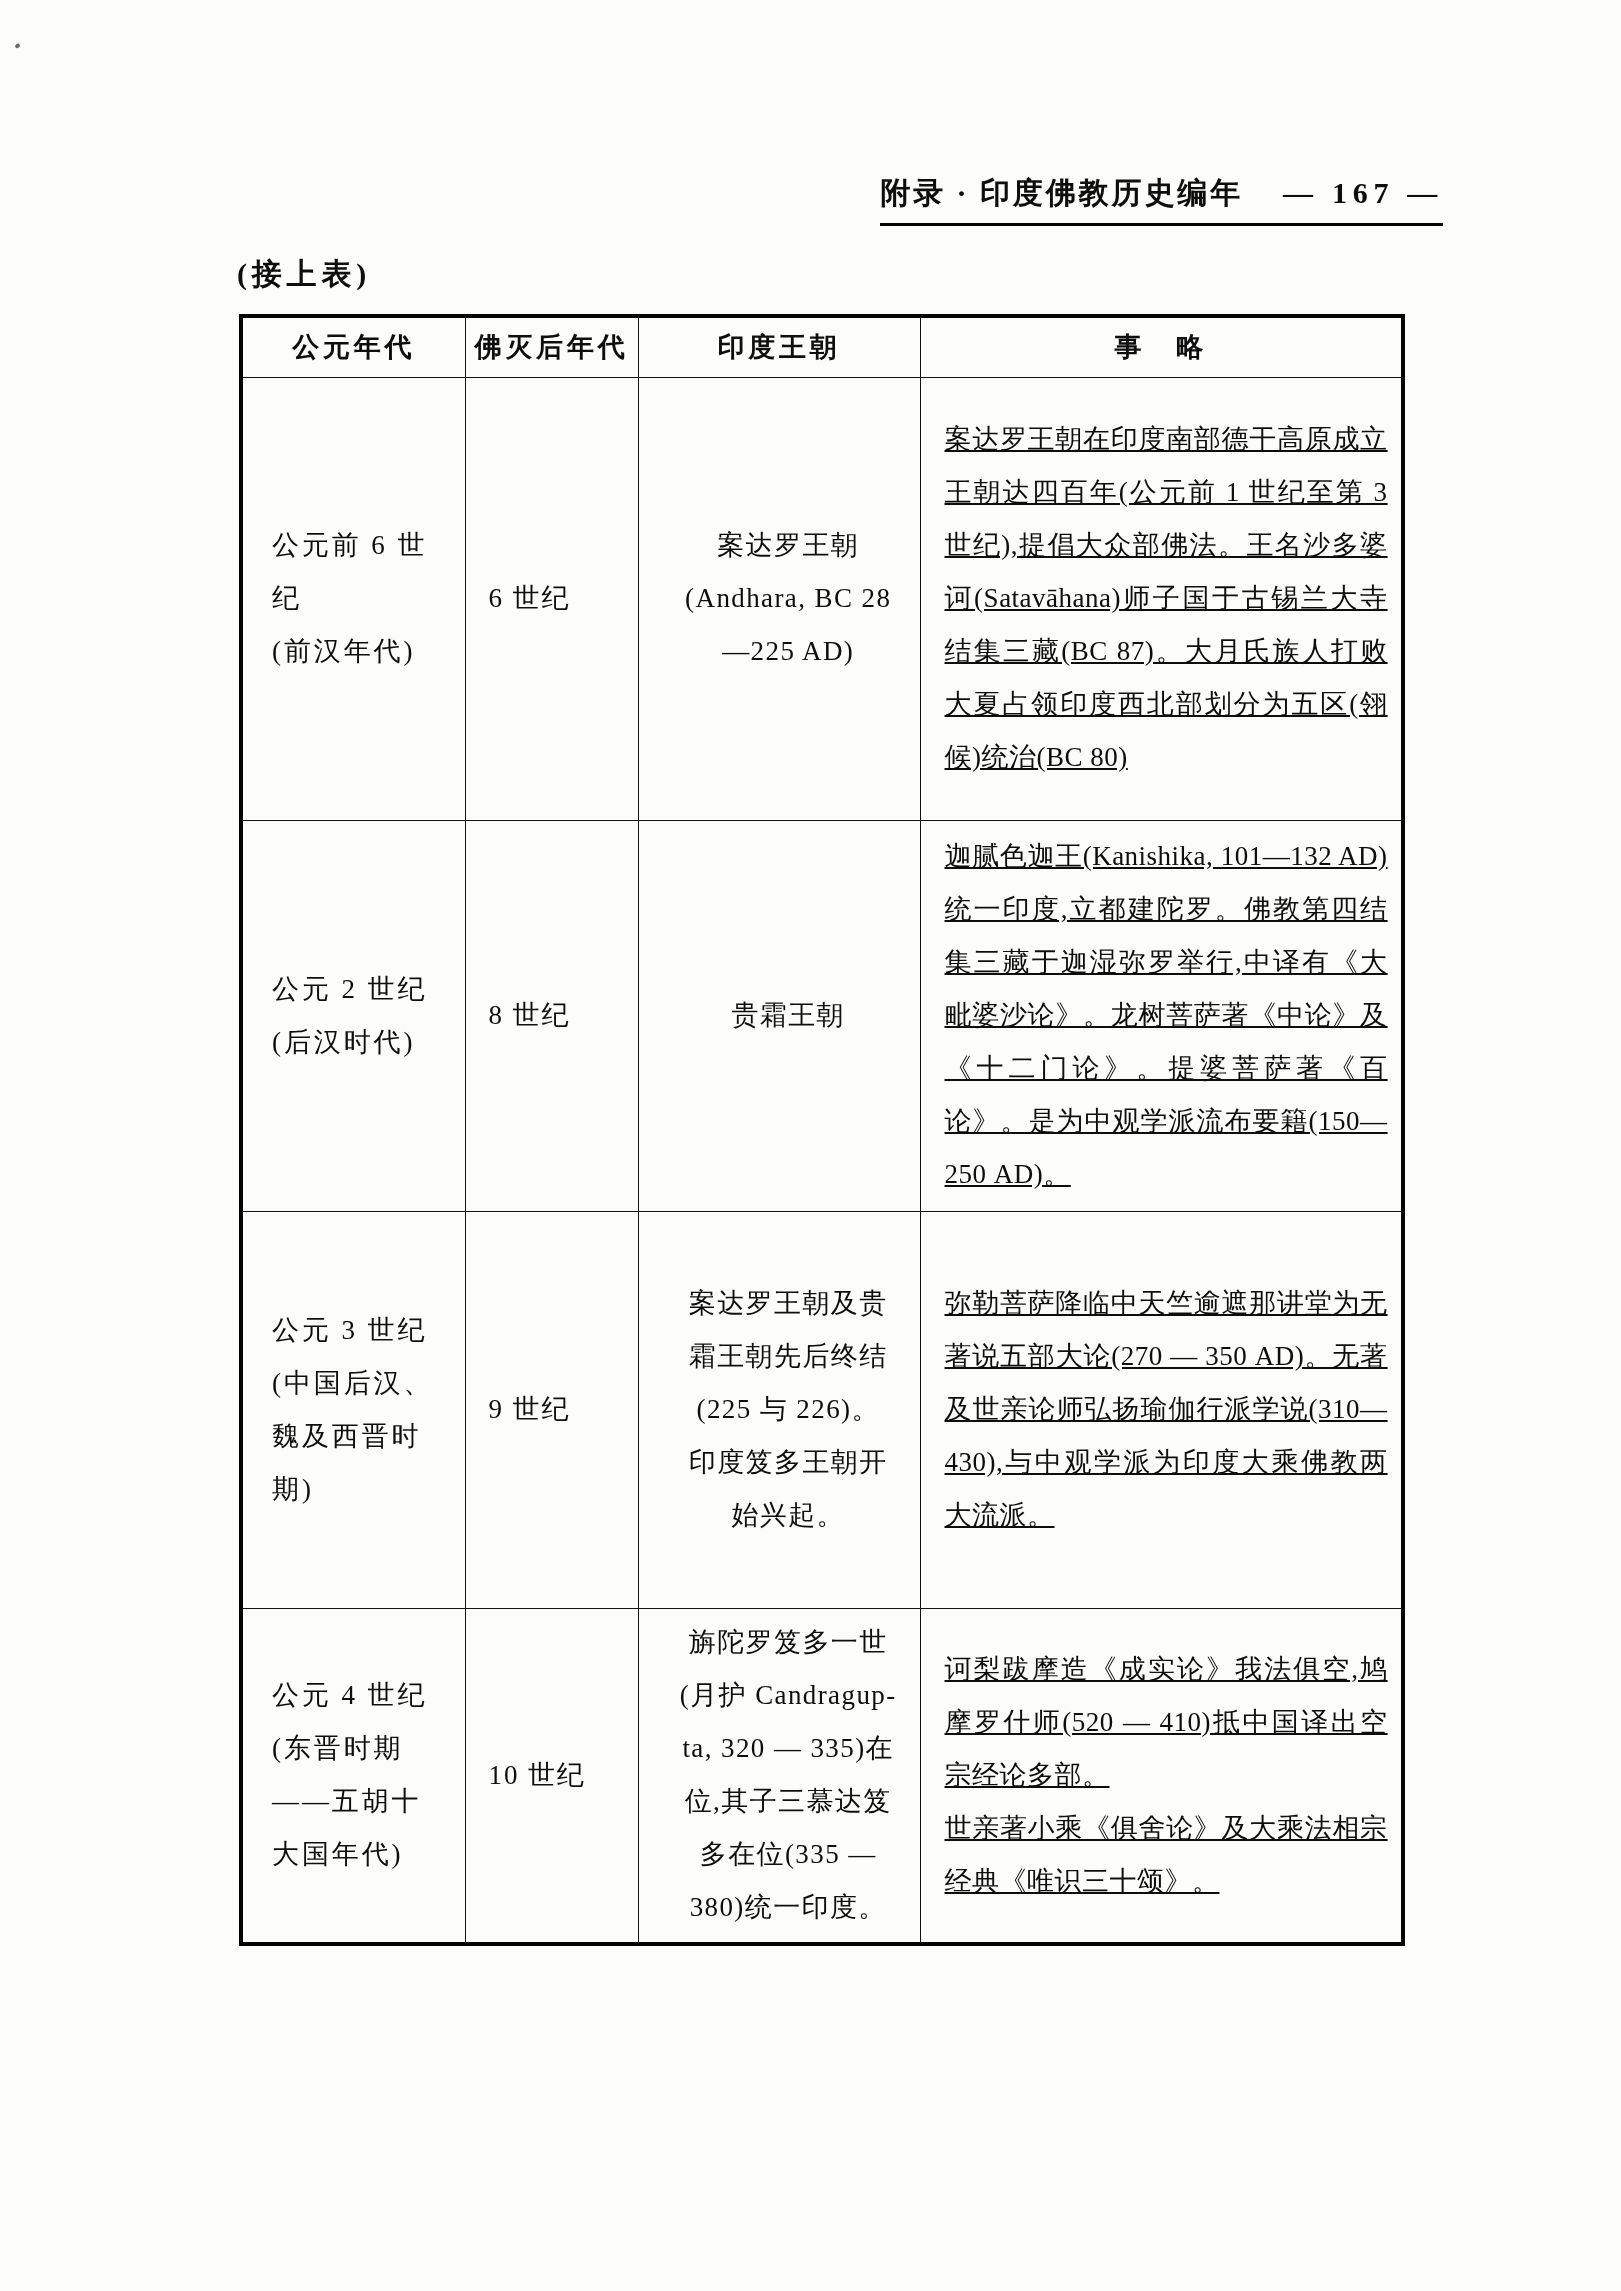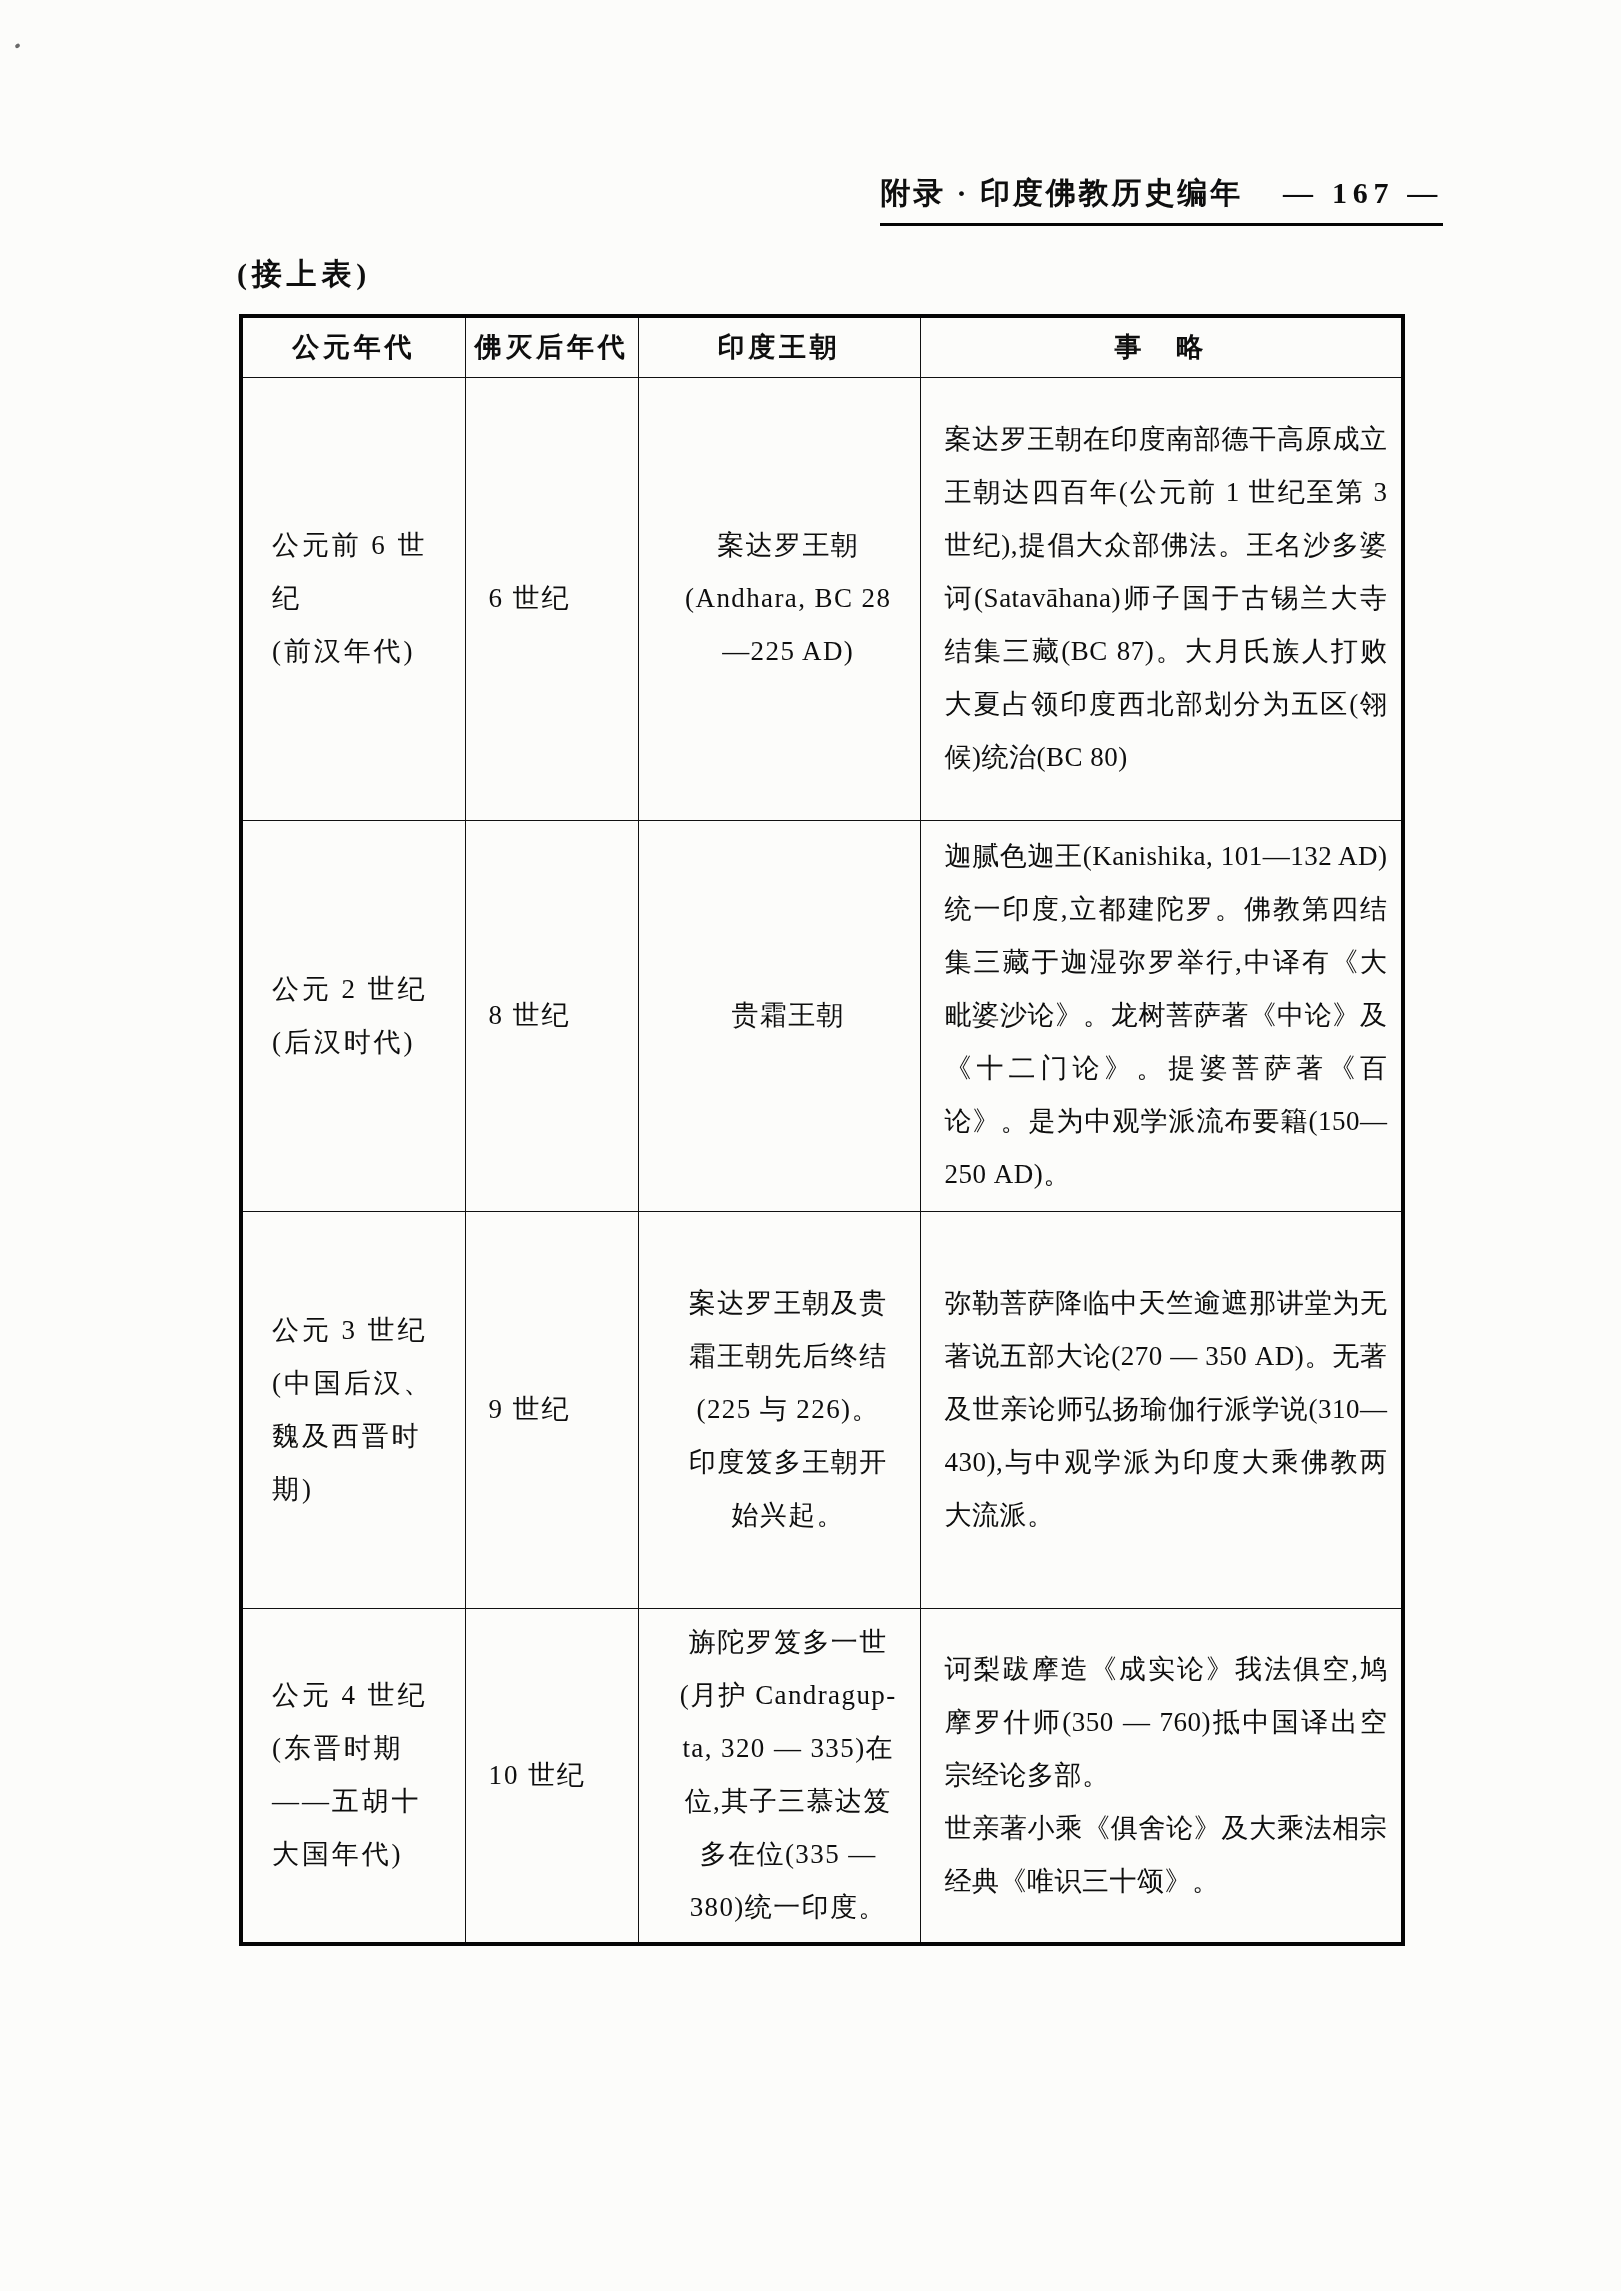--- a/index.html
+++ b/index.html
@@ -97,20 +97,21 @@
   td.dynasty {
     padding: 7.6px 7.6px 7.6px 26px;
     letter-spacing: 1.4px;
     text-align: center;
   }
   td.events {
     padding: 9.6px 13.4px 9.6px 24px;
     text-align: justify;
     text-justify: inter-ideograph;
     letter-spacing: 0.5px;
+    text-decoration: underline;
   }
 </style>
 </head>
 <body>
 
 <div class="speck"></div>
 
 <div class="page-header">
   <span>附录 · 印度佛教历史编年</span><span class="pagenum">— 167 —</span>
 </div>
@@ -168,18 +169,18 @@
 (东晋时期
 ——五胡十
 大国年代)</td>
       <td class="buddhist-era">10 世纪</td>
       <td class="dynasty">旃陀罗笈多一世
 (月护 Candragup-
 ta, 320 — 335)在
 位,其子三慕达笈
 多在位(335 —
 380)统一印度。</td>
-      <td class="events">诃梨跋摩造《成实论》我法俱空,鸠摩罗什师(350 — 760)抵中国译出空宗经论多部。
+      <td class="events">诃梨跋摩造《成实论》我法俱空,鸠摩罗什师(520 — 410)抵中国译出空宗经论多部。
 世亲著小乘《俱舍论》及大乘法相宗经典《唯识三十颂》。</td>
     </tr>
   </tbody>
 </table>
 
 
 </body></html>

